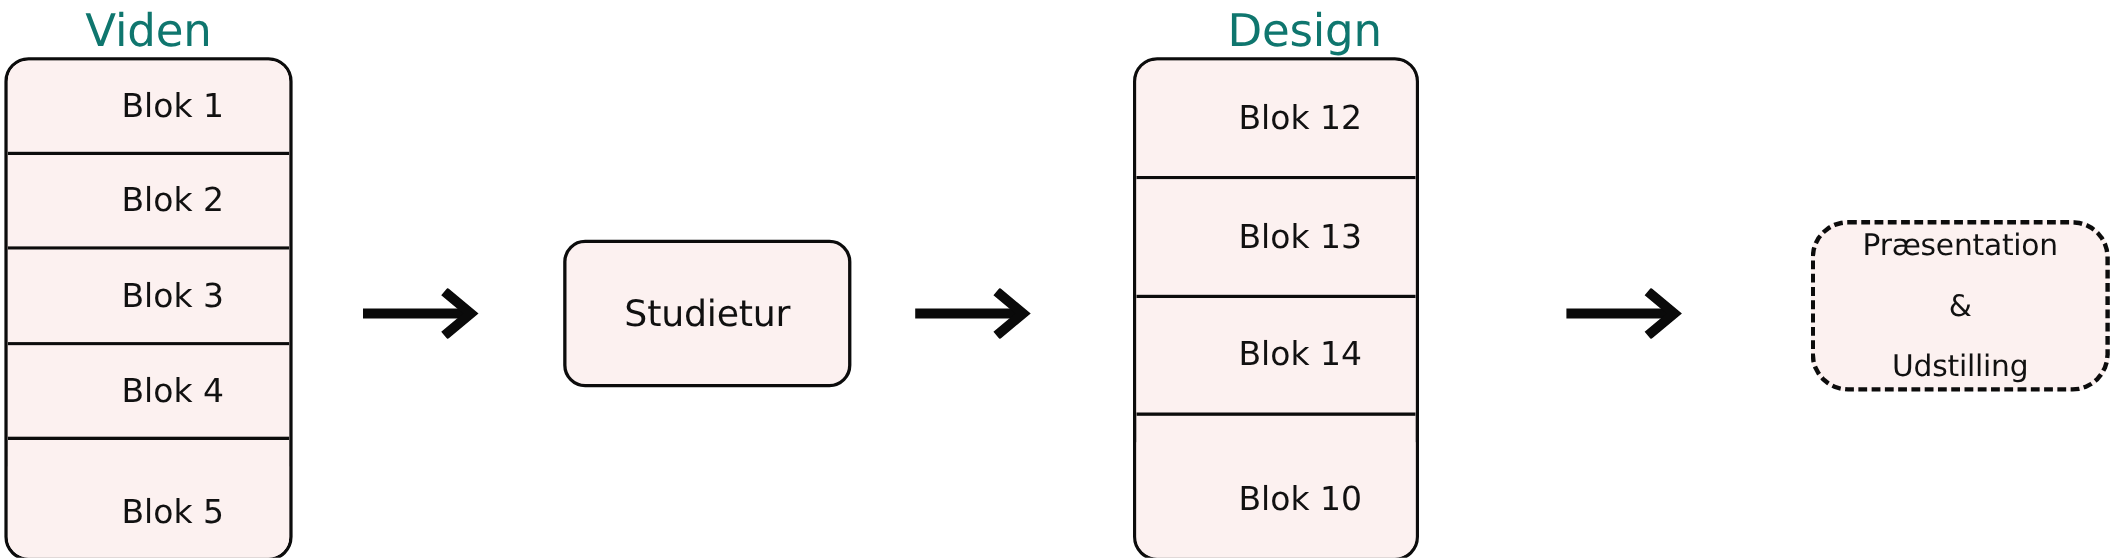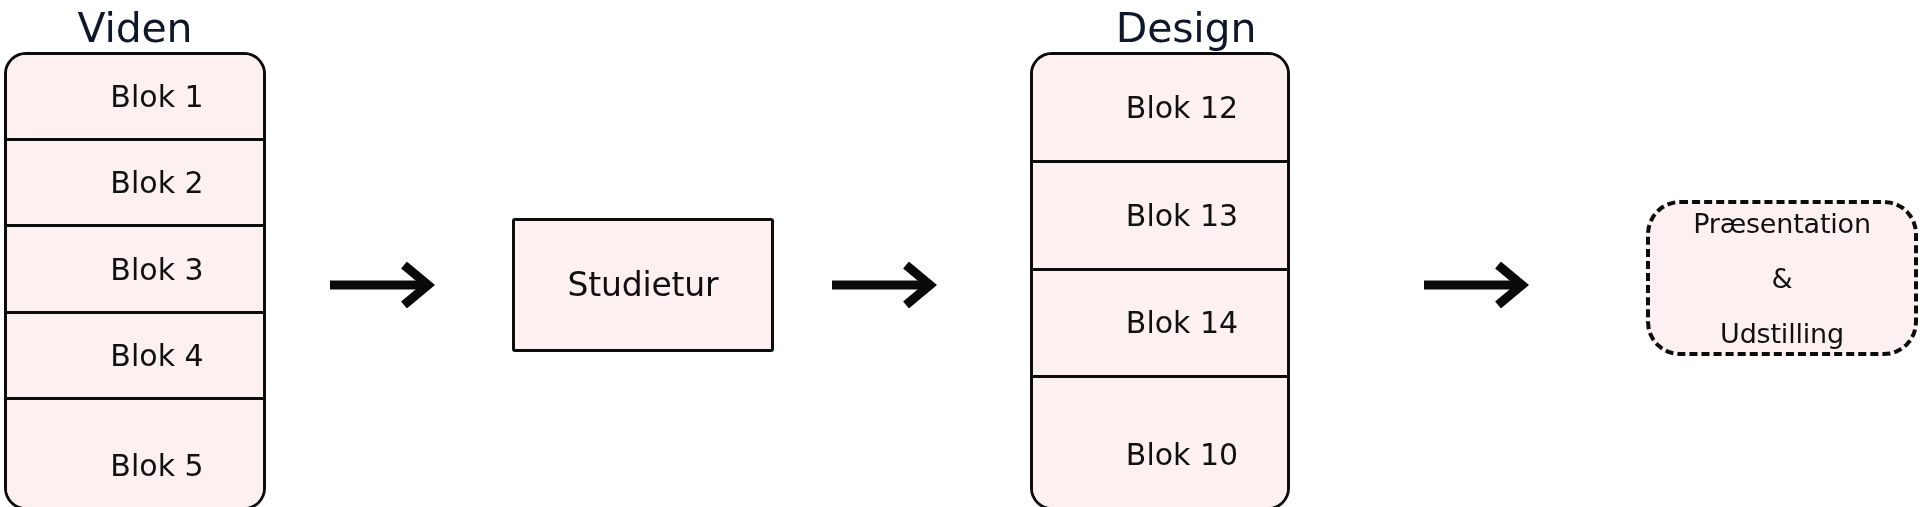--- a/index.html
+++ b/index.html
@@ -26,21 +26,21 @@
     position: absolute;
   }
   .group-title {
     position: absolute;
     top: 0;
     left: 0;
     width: 100%;
     text-align: center;
     font-size: 41px;
     line-height: 48px;
-    color: #0f172a;
+    color: #0f766e;
     font-family: "DejaVu Sans", sans-serif;
     letter-spacing: -0.2px;
     white-space: nowrap;
   }
   .stack {
     position: absolute;
     left: 0;
     box-sizing: border-box;
     border: 3.5px solid #0c0c0c;
     border-radius: 22px;
@@ -72,21 +72,21 @@
   }
   .arrow svg {
     display: block;
   }
 
   
   .node-studietur {
     position: absolute;
     box-sizing: border-box;
     border: 3.5px solid #0c0c0c;
-    border-radius: 3px;
+    border-radius: 20px;
     background: #fcf1f0;
     display: flex;
     flex-direction: column;
     align-items: center;
     justify-content: center;
   }
   .node-studietur .title-line {
     font-size: 33px;
     line-height: 40px;
     color: #101010;

